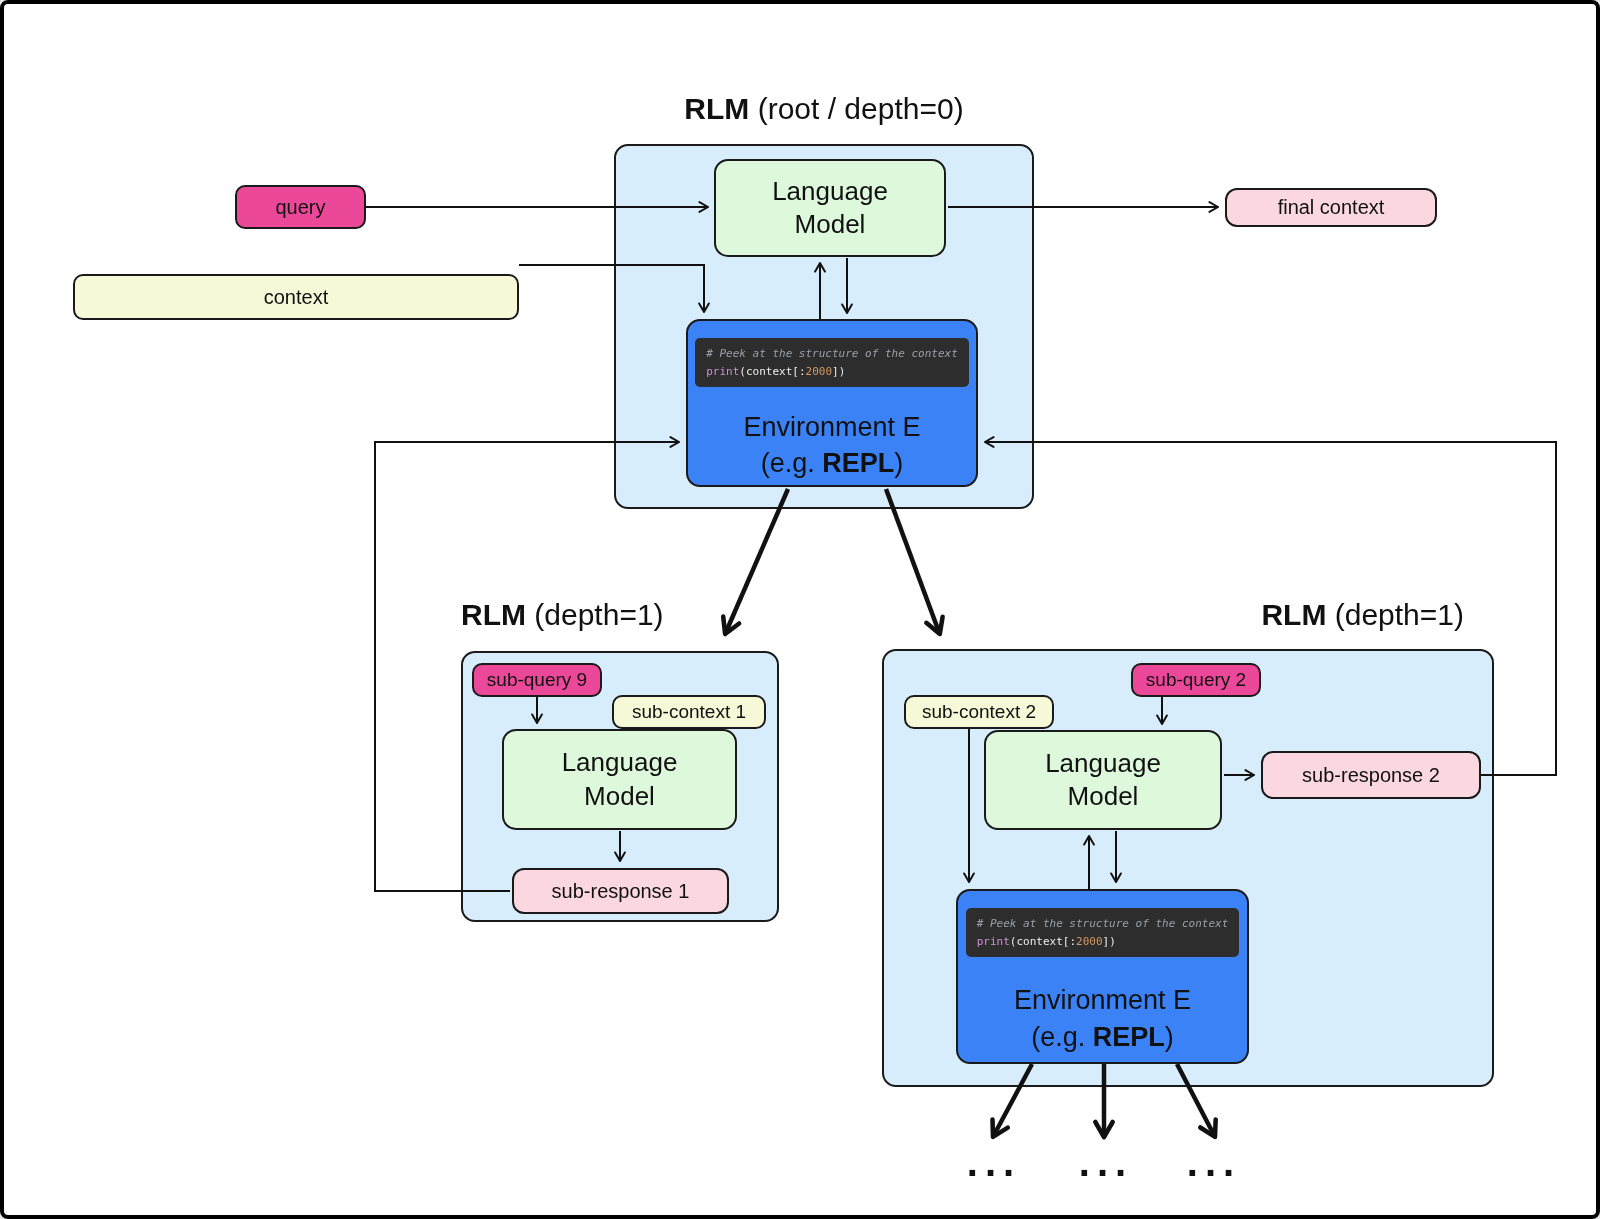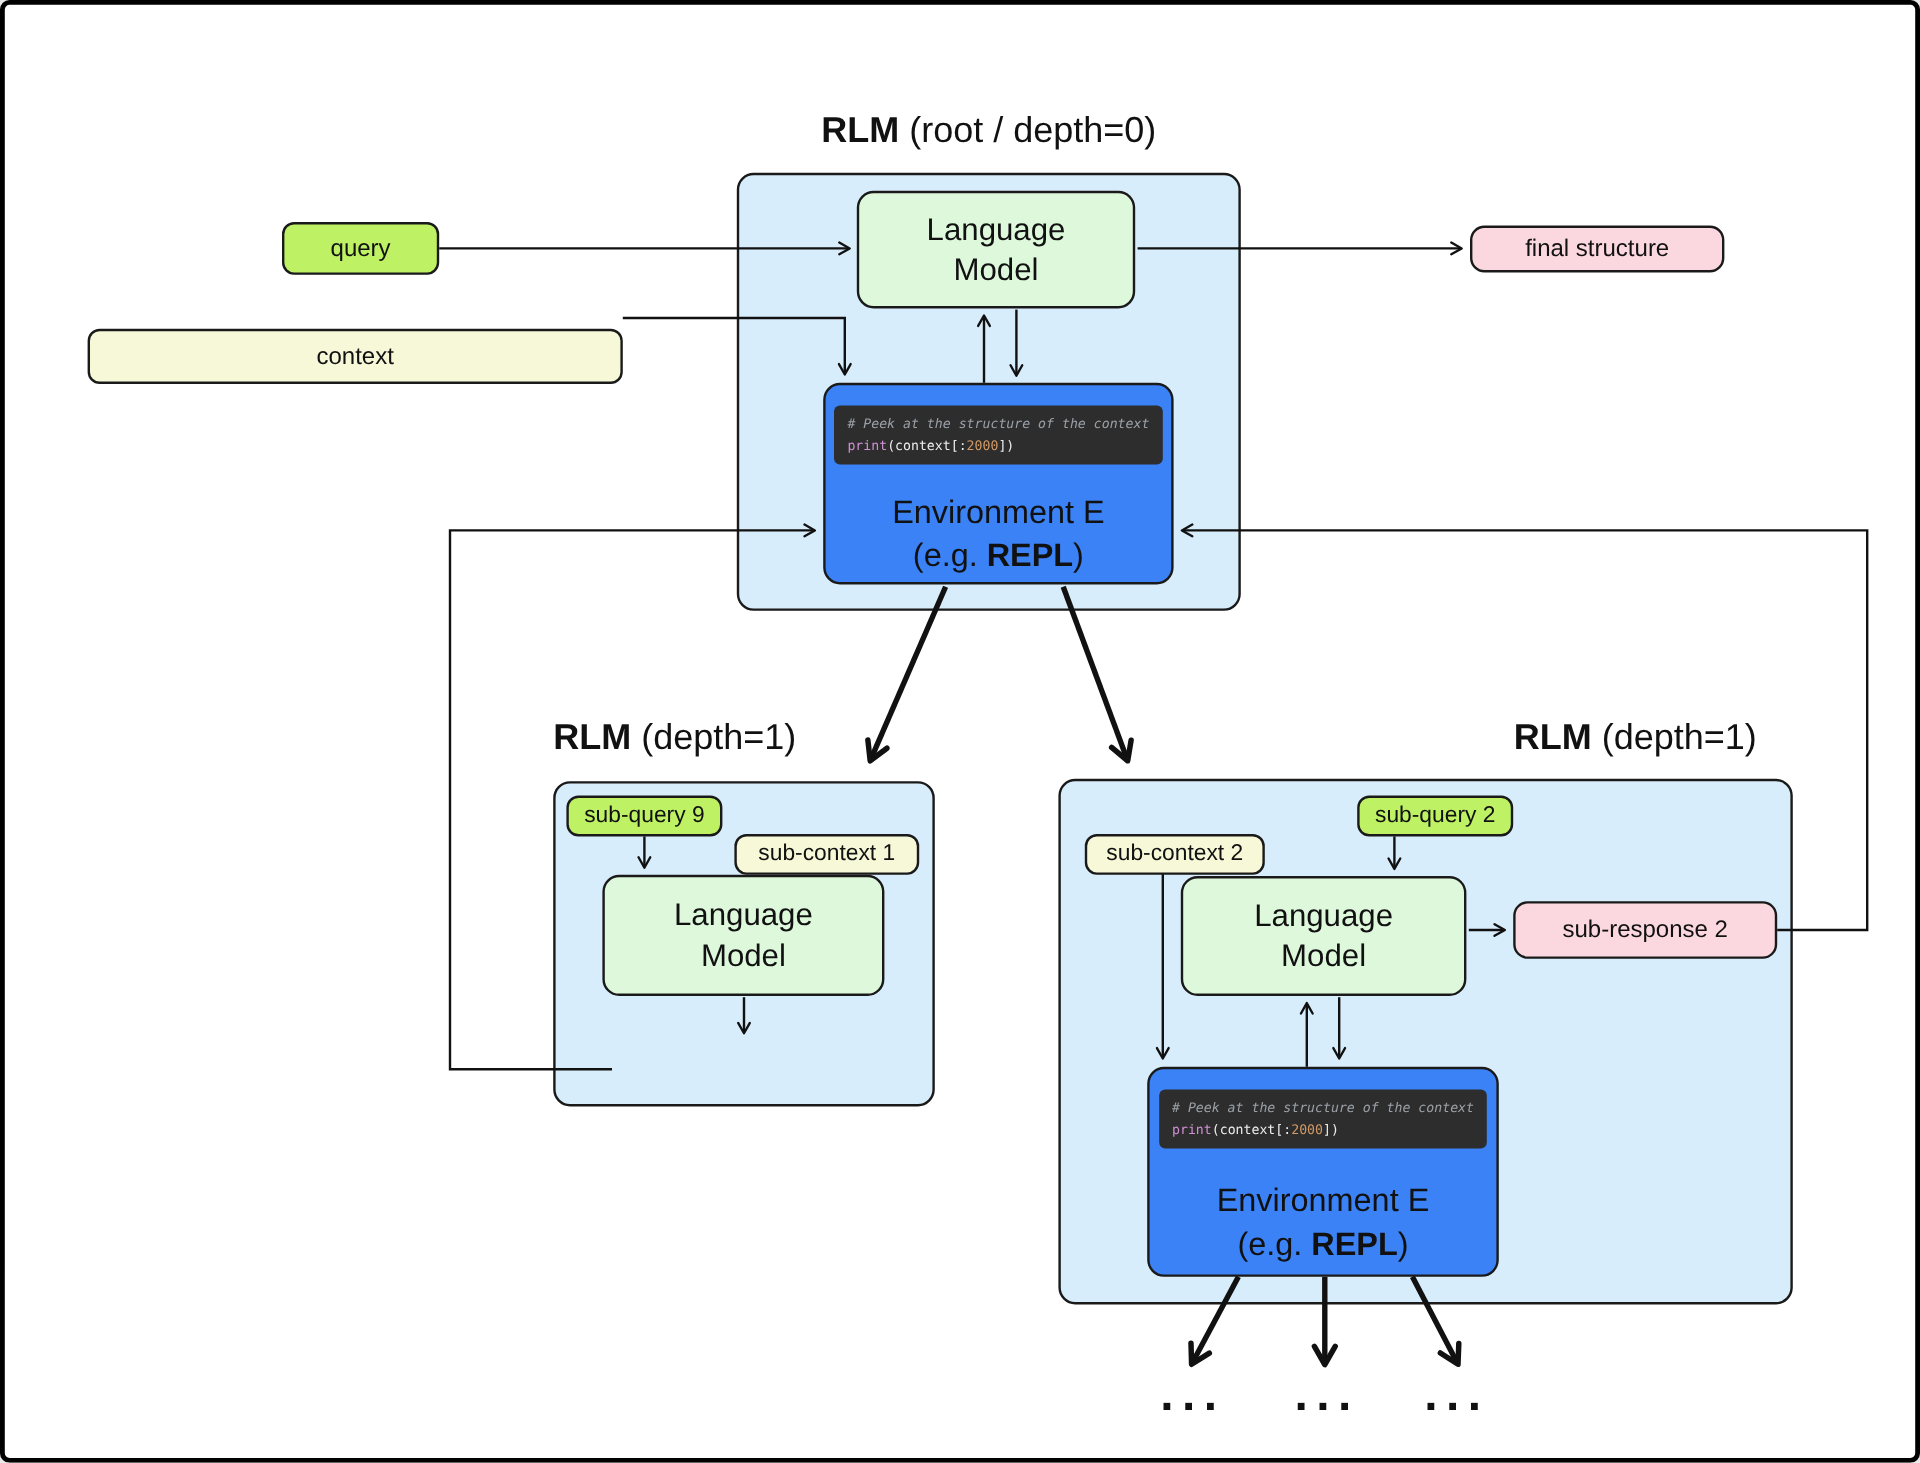--- a/index.html
+++ b/index.html
@@ -67,21 +67,21 @@
   .c-txt{color:#ededed;}
   .c-num{color:#d19a66;}
   .env-text{display:flex;flex-direction:column;align-items:center;flex:1;justify-content:center;}
   .pill{
     border:2px solid #1a1a1a;
     border-radius:10px;
     display:flex;align-items:center;justify-content:center;
     font-size:19px;
     z-index:3;
   }
-  .pill-query{background:#bef264;}
+  .pill-query{background:#ec4899;}
   .pill-context{background:#f6f8d7;margin-top:32px;}
   .pill-response{background:#fbd8e0;border-radius:12px;}
   .io-label{font-size:20px;}
   .ellipsis{
     font-size:40px;font-weight:800;letter-spacing:7px;
     text-align:center;z-index:3;color:#111;line-height:40px;
   }
   svg.wires{position:absolute;left:0;top:0;z-index:2;pointer-events:none;}
 </style>
 </head>
@@ -158,41 +158,44 @@
 
   <div class="abs pill pill-query io-label" style="left:231px;top:181px;width:131px;height:44px;">
     <span>query</span>
   </div>
 
   <div class="abs pill pill-context io-label" style="left:69px;top:238px;width:446px;height:46px;">
     <span>context</span>
   </div>
 
   <div class="abs pill pill-response io-label" style="left:1221px;top:184px;width:212px;height:39px;">
-    <span>final structure</span>
+    <span>final context</span>
   </div>
 
   <div class="abs title" style="left:457px;top:594px;">
     <b>RLM</b><span> (depth=1)</span>
   </div>
 
   <div class="abs container" style="left:457px;top:647px;width:318px;height:271px;"></div>
 
   <div class="abs pill pill-query" style="left:468px;top:659px;width:130px;height:34px;">
     <span>sub-query 9</span>
   </div>
   <div class="abs pill pill-context" style="left:608px;top:659px;width:154px;height:34px;">
     <span>sub-context 1</span>
   </div>
 
   <div class="abs box lm" style="left:498px;top:725px;width:235px;height:101px;">
     <span>Language</span>
     <span>Model</span>
   </div>
 
+  <div class="abs pill pill-response io-label" style="left:508px;top:864px;width:217px;height:46px;">
+    <span>sub-response 1</span>
+  </div>
 
   <div class="abs title" style="left:1160px;top:594px;width:300px;text-align:right;">
     <b>RLM</b><span> (depth=1)</span>
   </div>
 
   <div class="abs container" style="left:878px;top:645px;width:612px;height:438px;"></div>
 
   <div class="abs pill pill-context" style="left:900px;top:659px;width:150px;height:34px;">
     <span>sub-context 2</span>
   </div>

